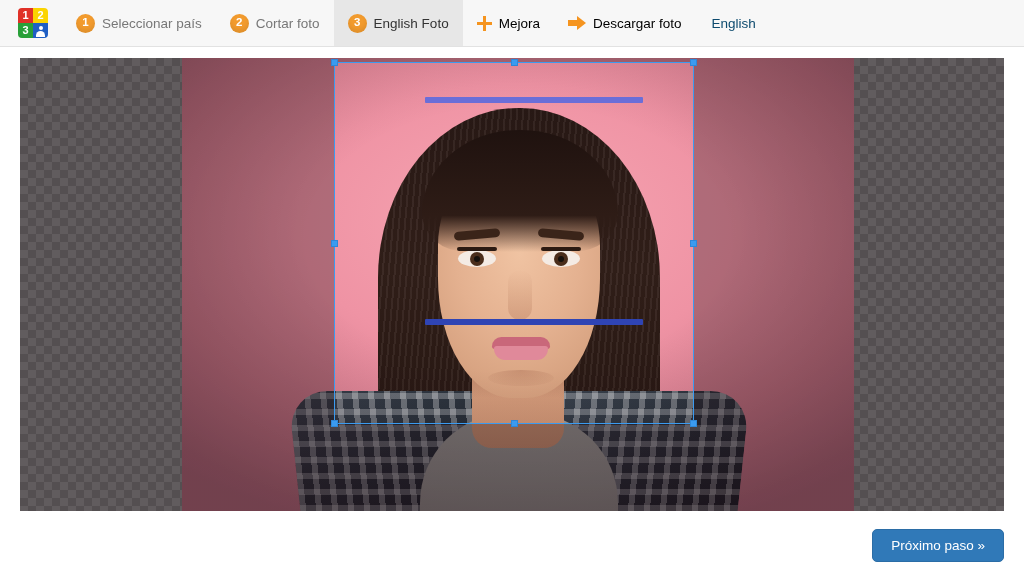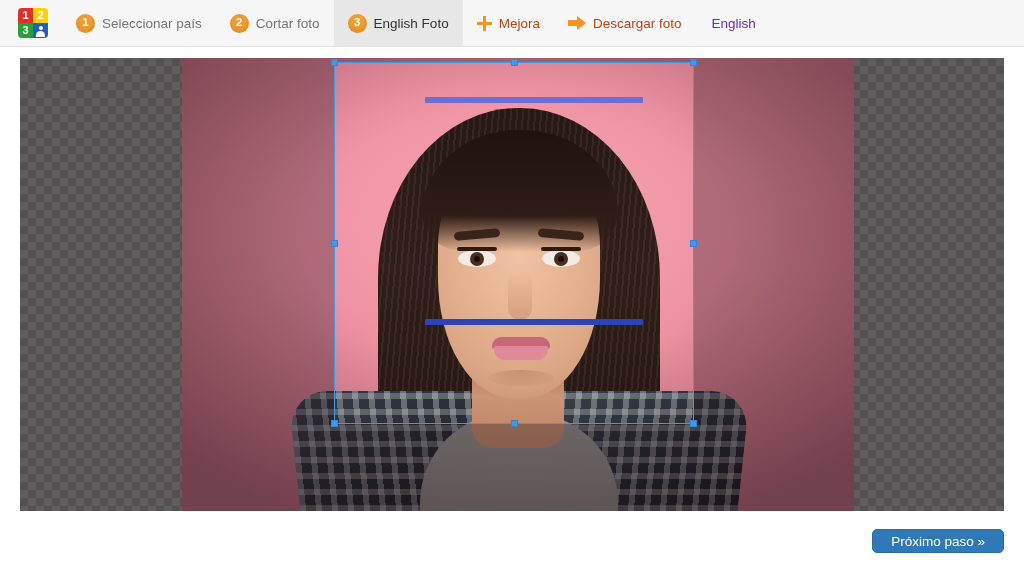--- a/index.html
+++ b/index.html
@@ -63,22 +63,22 @@
     font-size: 13.5px;
     color: #777777;
     white-space: nowrap;
     cursor: pointer;
     text-decoration: none;
   }
   .nav-item.active {
     background: #e7e7e7;
     color: #333333;
   }
-  .nav-item.disabled { color: #c2410c; cursor: default; }
-  .nav-item.lang { color: #6d28d9; padding: 0 16px; }
+  .nav-item.disabled { color: #000000; cursor: default; }
+  .nav-item.lang { color: #0c4a6e; padding: 0 16px; }
 
   .step-badge {
     width: 19px; height: 19px; border-radius: 50%;
     background: #f29b2e;
     color: #ffffff;
     font-size: 11.5px; font-weight: bold;
     display: flex; align-items: center; justify-content: center;
     line-height: 1;
     flex: 0 0 auto;
     box-shadow: inset 0 -3px 4px rgba(0,0,0,0.08);
@@ -295,21 +295,21 @@
     height: 31px; padding: 0 14px;
     display: flex; align-items: center; justify-content: center;
     background: #ffffff;
     border: 1px solid #cccccc;
     border-radius: 4px;
     font-size: 13px; color: #333333;
     cursor: pointer; white-space: nowrap;
   }
   #btn-next {
     position: absolute; right: 20px; top: 18px;
-    height: 24px; padding: 0 18px;
+    height: 33px; padding: 0 18px;
     display: flex; align-items: center; justify-content: center;
     background: #3079b8;
     border: 1px solid #2b6da6;
     border-radius: 5px;
     font-size: 13.5px; color: #ffffff;
     cursor: pointer; white-space: nowrap;
   }
 </style>
 </head>
 <body>

